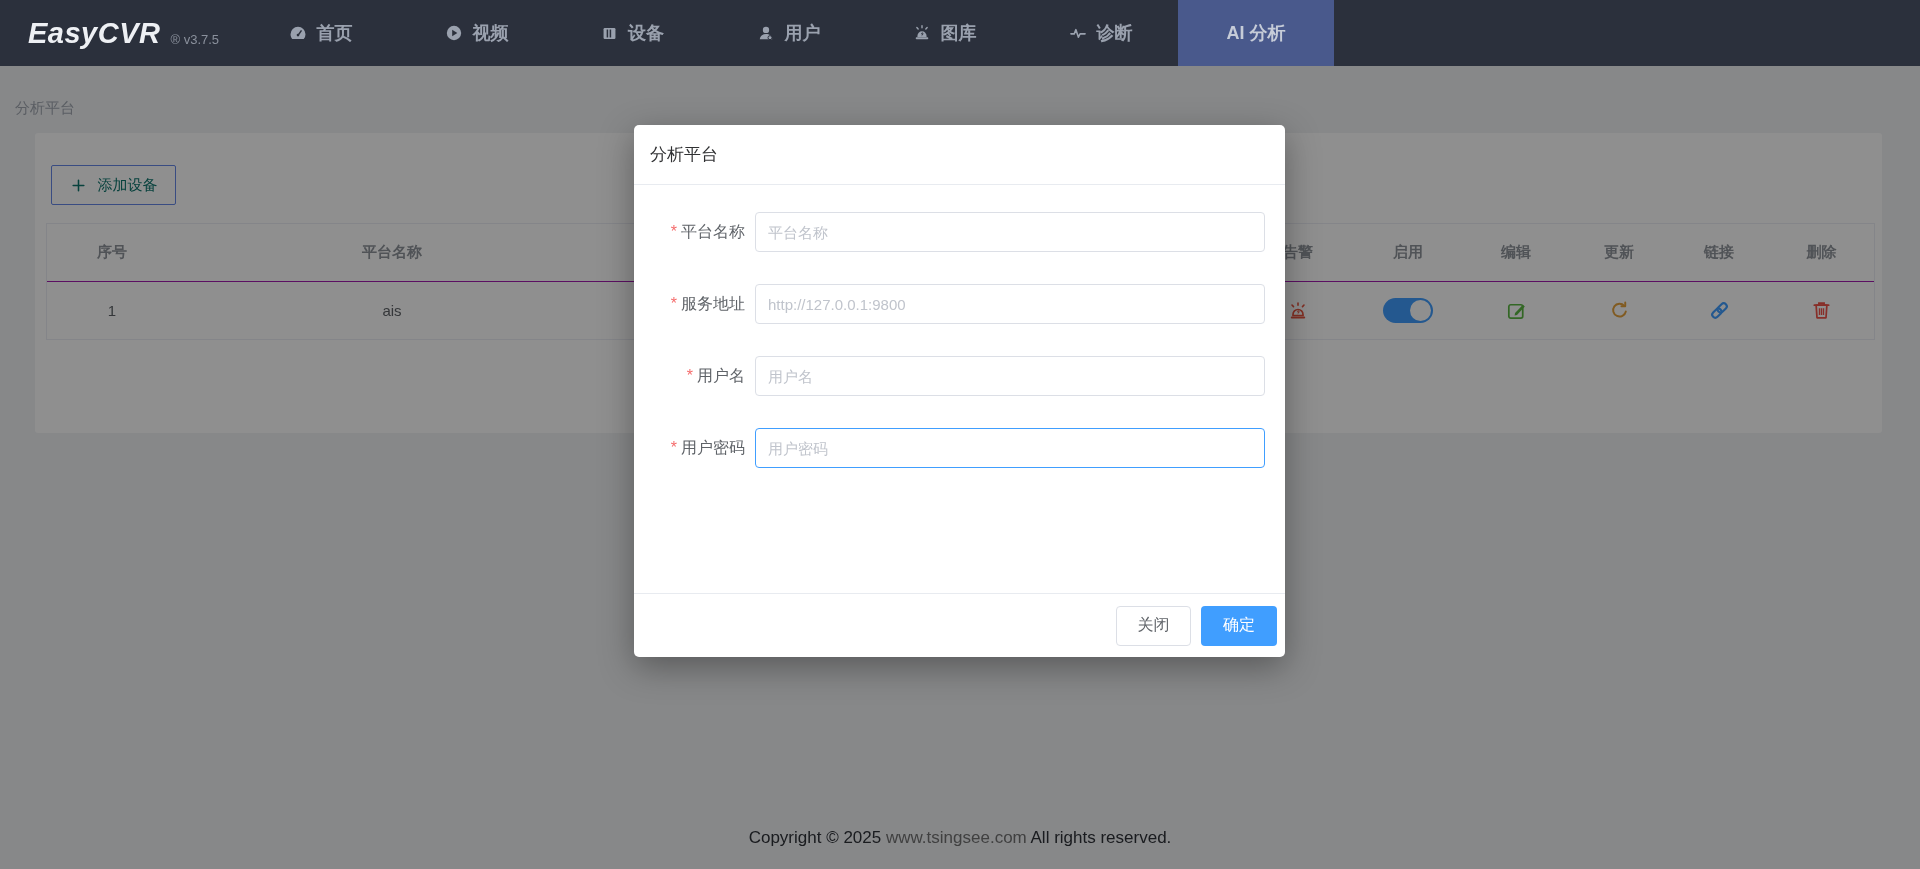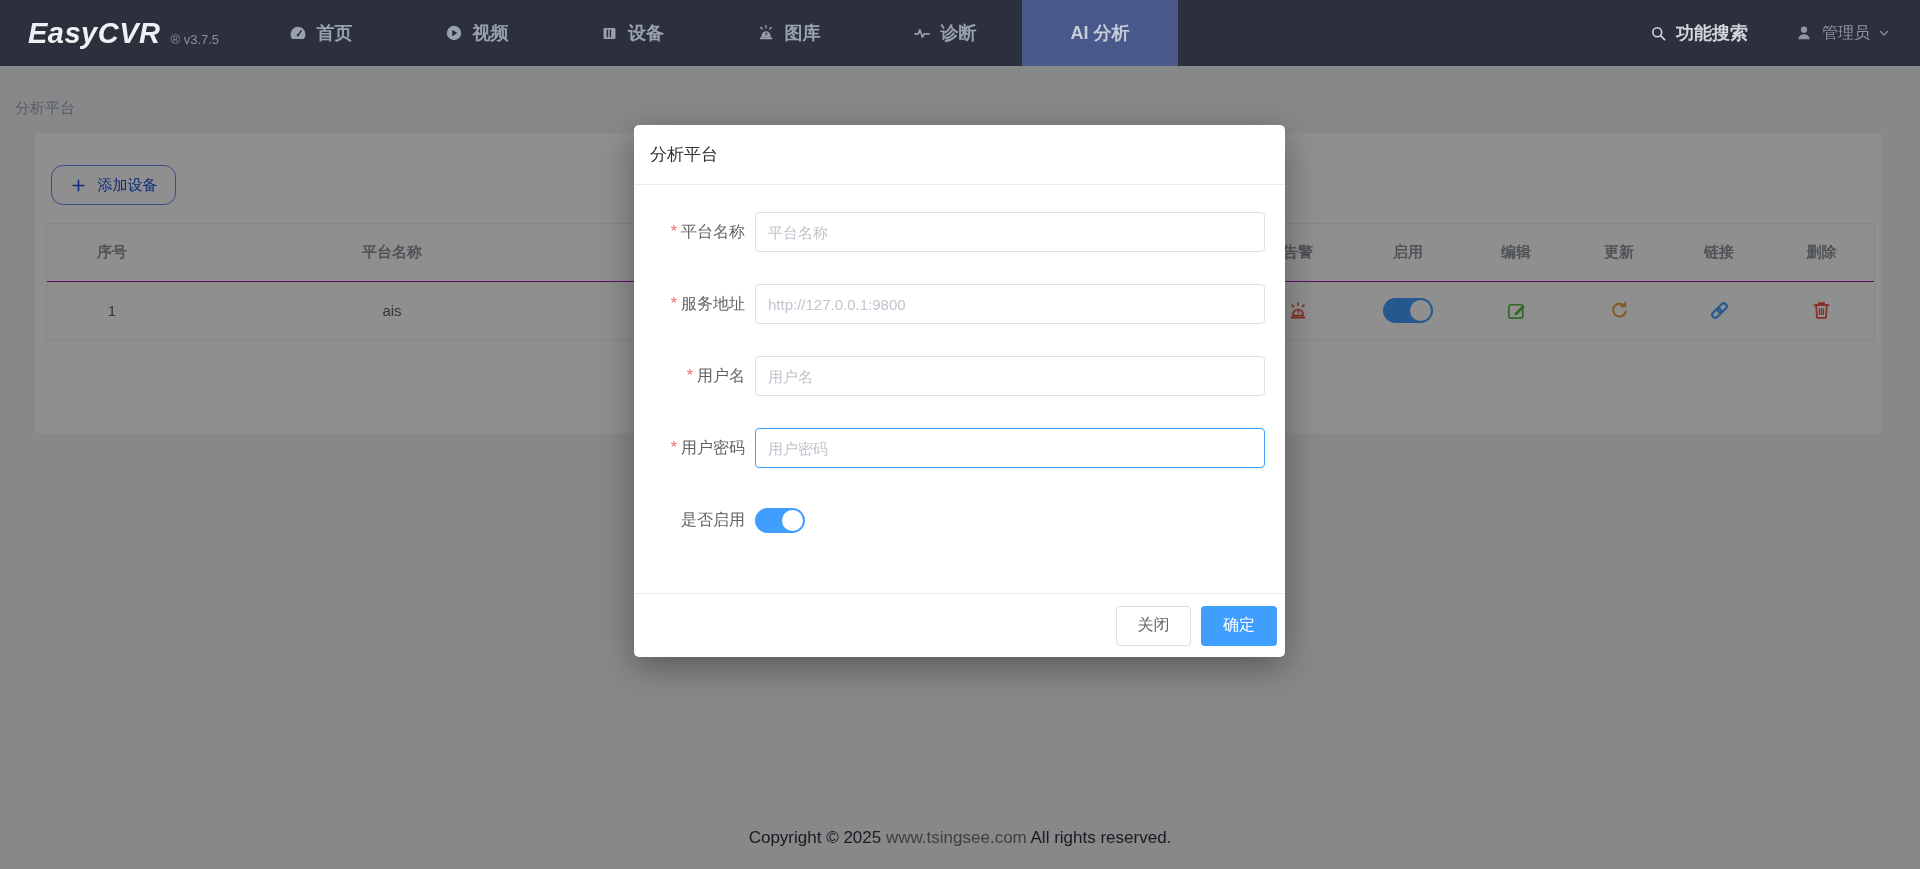--- a/index.html
+++ b/index.html
@@ -18,21 +18,21 @@
   .nav-right { position:absolute; right:30px; top:0; height:66px; display:flex; align-items:center; gap:46px; }
   .nav-search { display:flex; align-items:center; gap:8px; color:#d3d6dc; font-size:18px; font-weight:700; cursor:pointer; }
   .nav-user { display:flex; align-items:center; gap:8px; color:#8f96a1; font-size:16px; cursor:pointer; }
   .nicon { display:flex; align-items:center; }
 
   
   .content { position:absolute; top:66px; left:0; right:0; bottom:0; background:#f0f2f5; z-index:1; }
   .breadcrumb { position:absolute; left:15px; top:33px; font-size:15px; color:#a2a8b1; }
   .card { position:absolute; left:35px; top:67px; width:1847px; height:300px; background:#fff; border-radius:3px; }
   .add-btn { position:absolute; left:16px; top:32px; width:125px; height:40px; background:transparent;
-    border:1px solid #6688e8; color:#1d4ed8; border-radius:12px; display:flex; align-items:center;
+    border:1px solid #6688e8; color:#0f766e; border-radius:2px; display:flex; align-items:center;
     justify-content:center; gap:11px; font-size:15px; cursor:pointer; font-family:inherit; }
   .table { position:absolute; left:11px; top:90px; width:1829px; background:#fff; border:1px solid #ebeef5; }
   .thead { display:flex; height:58px; align-items:center; border-bottom:1px solid #a21caf;
     color:#8f949b; font-size:15px; font-weight:600; }
   .trow { display:flex; height:57px; align-items:center; color:#5f6368; font-size:15px; }
   .c { display:flex; align-items:center; justify-content:center; }
   .cw1{width:130px}.cw2{width:430px}.csp{flex:1}.cw4{width:110px}.cw5{width:110px}
   .cw6{width:106px}.cw7{width:100px}.cw8{width:100px}.cw9{width:105px}
   .copyright { position:absolute; left:0; right:0; top:762px; text-align:center; font-size:17px; color:#2f3238; }
   .copyright .link { color:#737373; cursor:pointer; }
@@ -104,20 +104,30 @@
             <rect x="4.5" y="5" width="15" height="14" rx="1.5" fill="currentColor"></rect>
             <rect x="8.4" y="7" width="1.9" height="10" fill="#2b303c"></rect>
             <rect x="12.2" y="7" width="1.9" height="10" fill="#2b303c"></rect>
           </svg>
       </span>
       <span>设备</span>
     </div>
     <div class="nav-item">
       <span class="nicon">
         <svg width="20" height="20" viewBox="0 0 24 24">
+            <circle cx="12" cy="8.3" r="3.8" fill="currentColor"></circle>
+            <path d="M4.5 19.5c.4-4 3.4-6.2 7.5-6.2s7.1 2.2 7.5 6.2z" fill="currentColor"></path>
+            <circle cx="16.8" cy="17.6" r="2.4" fill="currentColor" stroke="#2b303c" stroke-width="1.2"></circle>
+          </svg>
+      </span>
+      <span>用户</span>
+    </div>
+    <div class="nav-item">
+      <span class="nicon">
+        <svg width="20" height="20" viewBox="0 0 24 24">
             <path d="M6.5 15.5a5.5 5.5 0 0 1 11 0v1.2h-11z" fill="currentColor"></path>
             <rect x="4.5" y="17.2" width="15" height="2.4" rx="1" fill="currentColor"></rect>
             <path d="M12 3.2v2.4M5.8 5.4l1.6 1.8M18.2 5.4l-1.6 1.8" stroke="currentColor" stroke-width="1.7" stroke-linecap="round"></path>
             <path d="M12.8 10.2l-2.2 3.2h1.7l-1.1 2.8 3-3.6h-1.8z" fill="#2b303c"></path>
           </svg>
       </span>
       <span>图库</span>
     </div>
     <div class="nav-item">
       <span class="nicon">
@@ -125,45 +135,20 @@
             <path d="M3.5 13h4l2-5 3 9 2-4h6" fill="none" stroke="currentColor" stroke-width="1.9" stroke-linecap="round" stroke-linejoin="round"></path>
           </svg>
       </span>
       <span>诊断</span>
     </div>
     <div class="nav-item active">
       <span>AI 分析</span>
     </div>
   </div>
 
-  <div class="nav-right">
-    <div class="nav-search">
-      <span class="nicon">
-        <svg width="19" height="19" viewBox="0 0 24 24">
-            <circle cx="10.4" cy="10.4" r="5.6" fill="none" stroke="currentColor" stroke-width="2"></circle>
-            <path d="M14.7 14.7l5 5" stroke="currentColor" stroke-width="2" stroke-linecap="round"></path>
-          </svg>
-      </span>
-      <span>功能搜索</span>
-    </div>
-    <div class="nav-user">
-      <span class="nicon">
-        <svg width="20" height="20" viewBox="0 0 24 24" fill="currentColor">
-            <circle cx="12" cy="8" r="3.7"></circle>
-            <path d="M5 19.5c.5-3.8 3.3-5.9 7-5.9s6.5 2.1 7 5.9z"></path>
-          </svg>
-      </span>
-      <span>管理员</span>
-      <span class="nicon">
-        <svg width="12" height="12" viewBox="0 0 24 24">
-            <path d="M5 9l7 7 7-7" fill="none" stroke="currentColor" stroke-width="2.4" stroke-linecap="round"></path>
-          </svg>
-      </span>
-    </div>
-  </div>
 </nav>
 
 <div class="content">
   <div class="breadcrumb">分析平台</div>
 
   <div class="card">
     <button class="add-btn">
       <span class="nicon">
         <svg width="17" height="17" viewBox="0 0 24 24">
             <path d="M12 4.5v15M4.5 12h15" stroke="currentColor" stroke-width="2.2" stroke-linecap="round"></path>
@@ -279,25 +264,19 @@
     </div>
 
     <div class="form-row">
       <label class="form-label">
         <span class="req">*</span>
         <span>用户密码</span>
       </label>
       <input class="form-input focused" placeholder="用户密码" style="">
     </div>
 
-    <div class="form-row">
-      <label class="form-label">
-        <span>是否启用</span>
-      </label>
-      <div class="switch"></div>
-    </div>
   </div>
 
   <div class="modal-footer">
     <button class="btn-close">关闭</button>
     <button class="btn-confirm">确定</button>
   </div>
 </div>
 
 </body></html>

